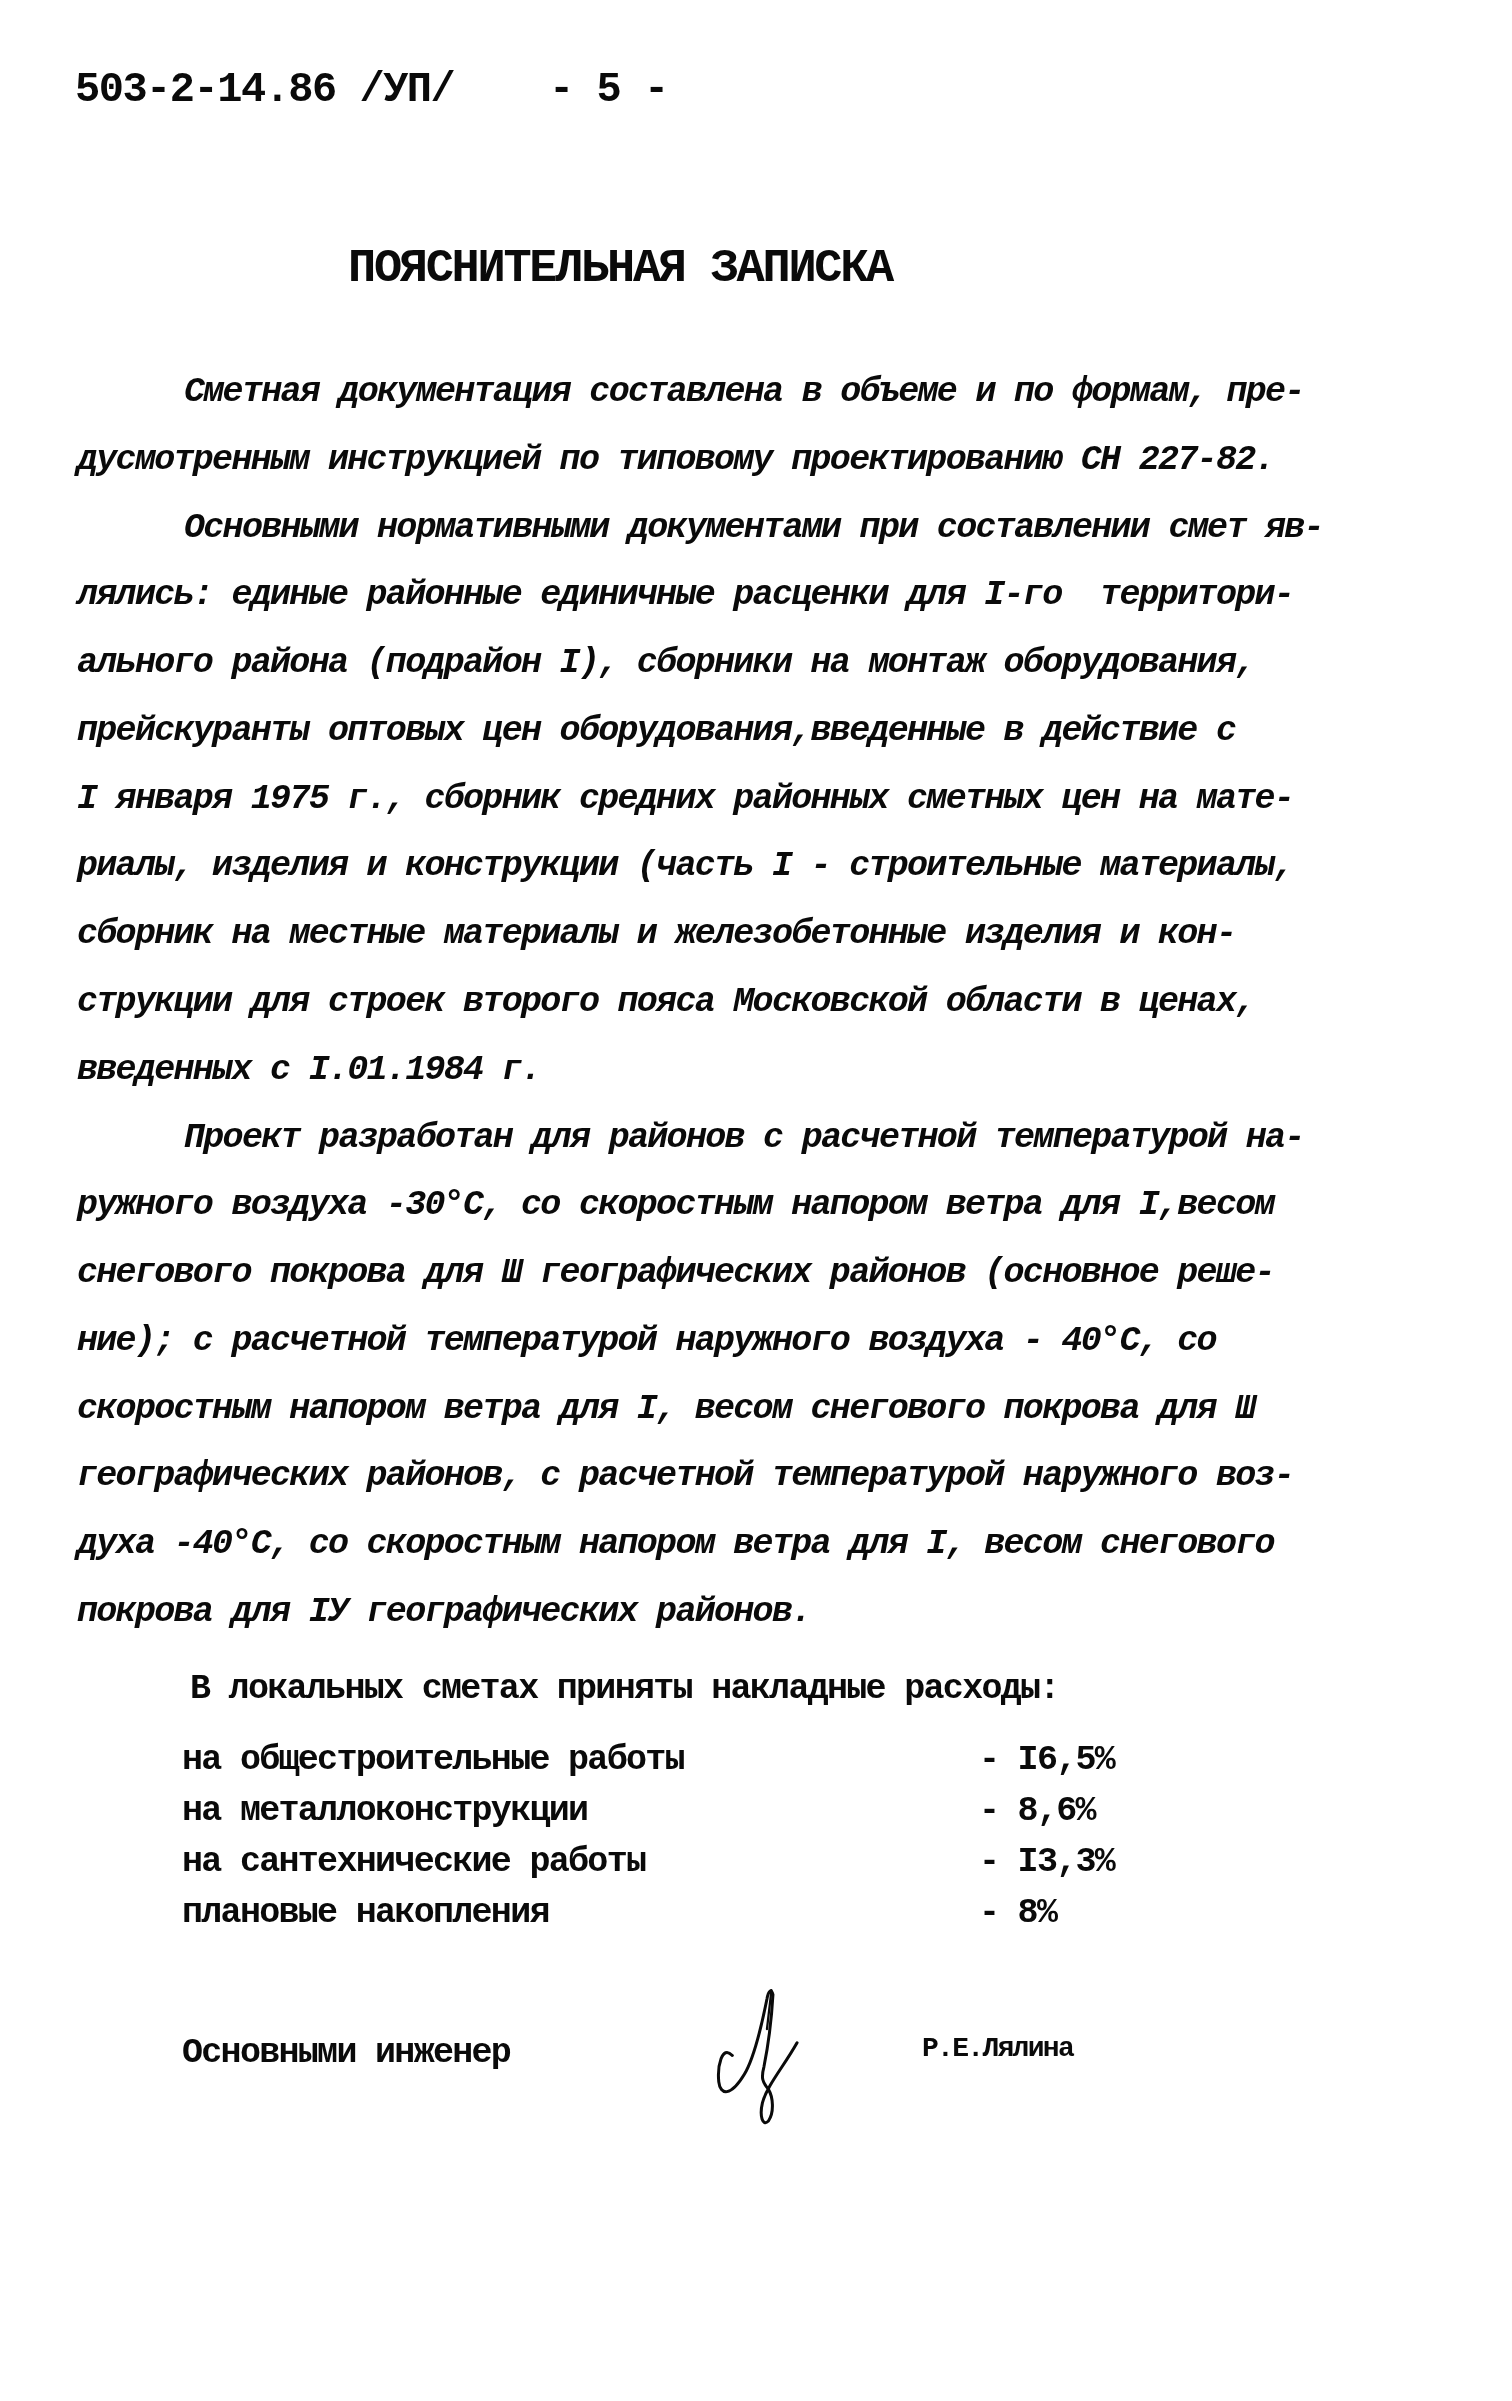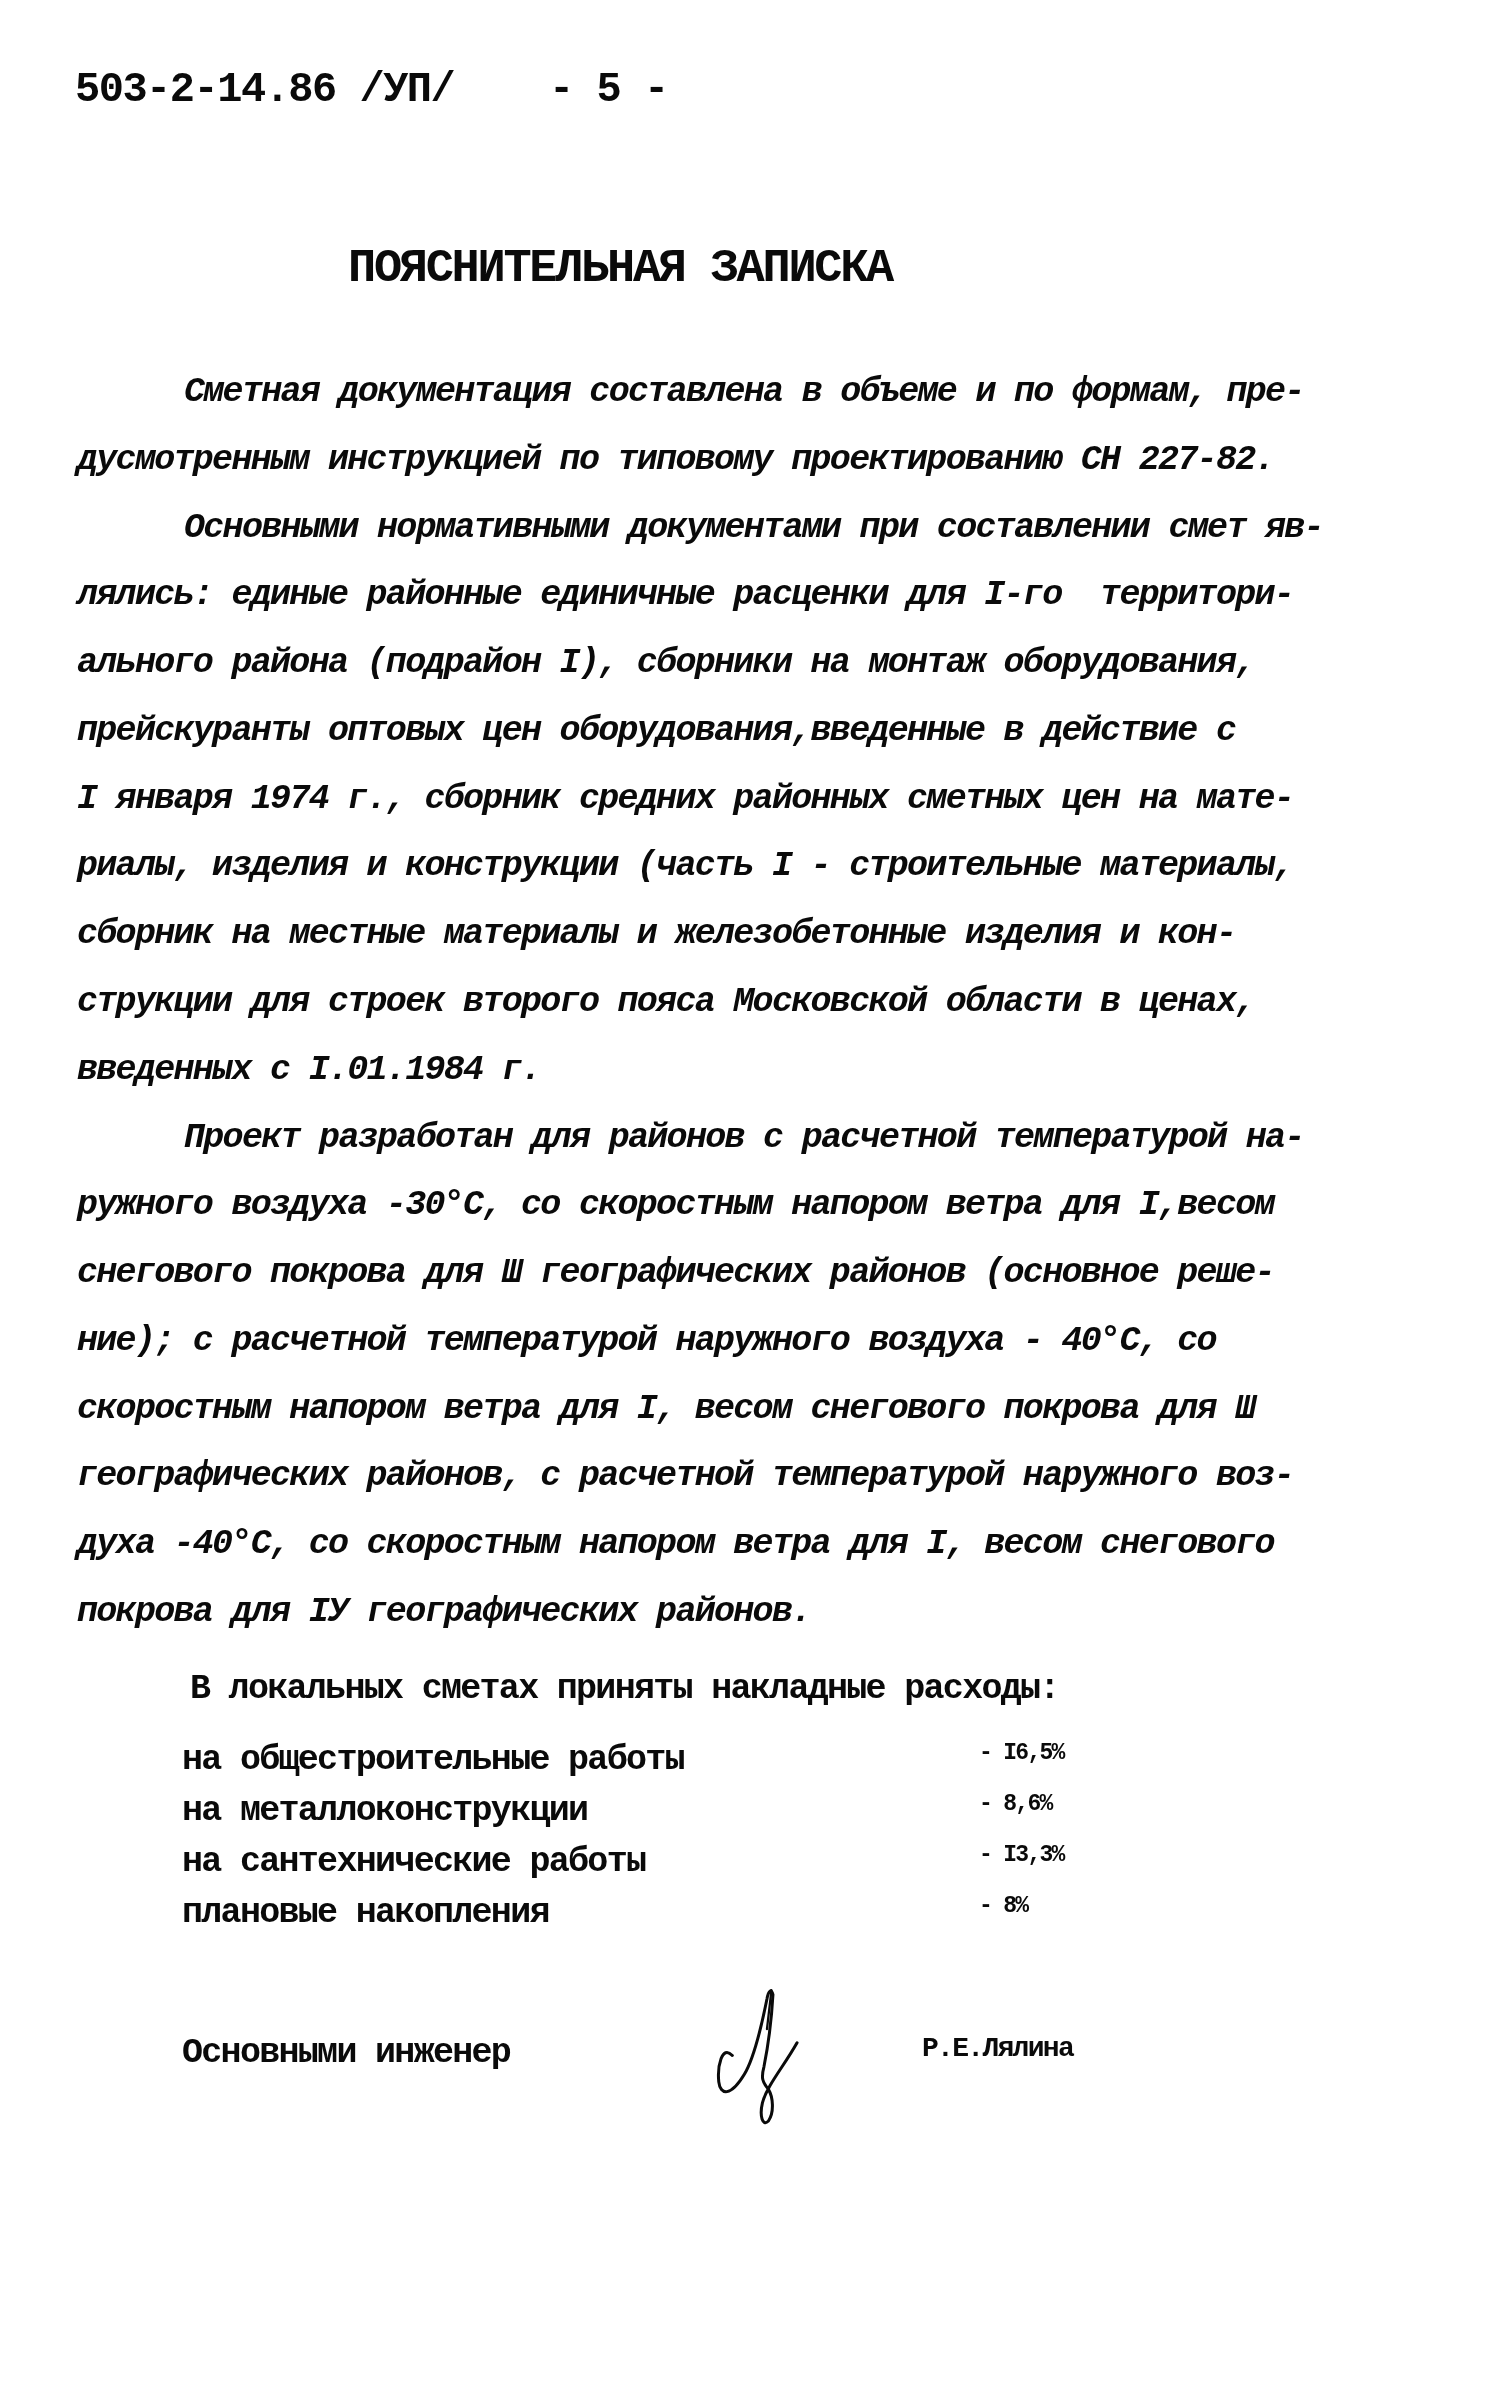--- a/index.html
+++ b/index.html
@@ -8,21 +8,21 @@
       font-family: "Liberation Mono", "DejaVu Sans Mono", monospace;
       color: #0a0a0a;
     }
     .tw { font-weight: bold; white-space: pre; position: absolute; }
     .hdr { left: 75px; top: 66px; font-size: 42px; letter-spacing: -1.5px; }
     .title { left: 348px; top: 242px; font-size: 47px; letter-spacing: -2.3px; }
     .line { font-size: 35px; letter-spacing: -1.7px; left: 77px; font-style: italic; }
     .line.indent { left: 184px; }
     .list-intro { left: 182px; font-size: 35px; letter-spacing: -1.7px; margin-left: 8px; }
     .li-label { left: 182px; font-size: 35px; letter-spacing: -1.7px; }
-    .li-value { left: 979px; font-size: 23px; letter-spacing: -1.7px; }
+    .li-value { left: 979px; font-size: 35px; letter-spacing: -1.7px; }
     .sig-label { left: 182px; top: 2033px; font-size: 35px; letter-spacing: -1.7px; }
     .sig-name { left: 922px; top: 2033px; font-size: 28px; letter-spacing: -1.7px; }
     .signature { position: absolute; left: 708px; top: 1984px; width: 151px; height: 143px; }
   </style>
 </head>
 <body>
 
 <div>
 
   <div class="tw hdr"><span>503-2-14.86 /УП/</span>    <span>- 5 -</span></div>
@@ -32,21 +32,21 @@
   <div>
     <div class="tw line indent" style="top:372px">Сметная документация составлена в объеме и по формам, пре-</div>
     <div class="tw line" style="top:440px">дусмотренным инструкцией по типовому проектированию СН 227-82.</div>
   </div>
 
   <div>
     <div class="tw line indent" style="top:508px">Основными нормативными документами при составлении смет яв-</div>
     <div class="tw line" style="top:575px">лялись: единые районные единичные расценки для I-го  территори-</div>
     <div class="tw line" style="top:643px">ального района (подрайон I), сборники на монтаж оборудования,</div>
     <div class="tw line" style="top:711px">прейскуранты оптовых цен оборудования,введенные в действие с</div>
-    <div class="tw line" style="top:779px">I января 1974 г., сборник средних районных сметных цен на мате-</div>
+    <div class="tw line" style="top:779px">I января 1975 г., сборник средних районных сметных цен на мате-</div>
     <div class="tw line" style="top:846px">риалы, изделия и конструкции (часть I - строительные материалы,</div>
     <div class="tw line" style="top:914px">сборник на местные материалы и железобетонные изделия и кон-</div>
     <div class="tw line" style="top:982px">струкции для строек второго пояса Московской области в ценах,</div>
     <div class="tw line" style="top:1050px">введенных с I.01.1984 г.</div>
   </div>
 
   <div>
     <div class="tw line indent" style="top:1118px">Проект разработан для районов с расчетной температурой на-</div>
     <div class="tw line" style="top:1185px">ружного воздуха -30°С, со скоростным напором ветра для I,весом</div>
     <div class="tw line" style="top:1253px">снегового покрова для Ш географических районов (основное реше-</div>

